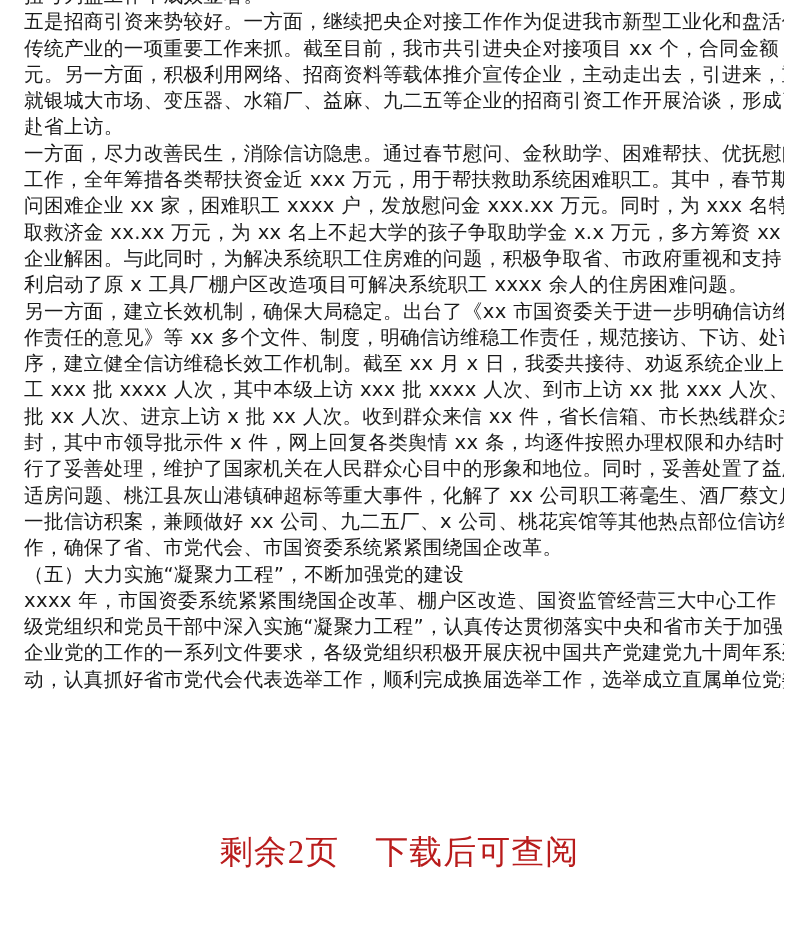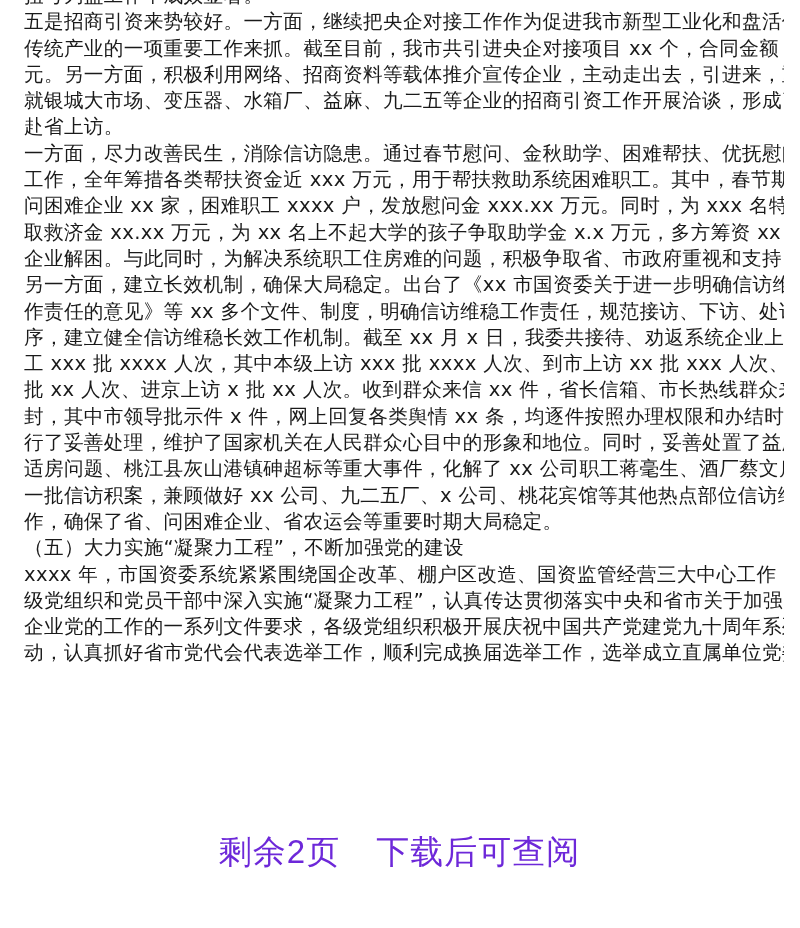--- a/index.html
+++ b/index.html
@@ -7,51 +7,52 @@
   .page { position:absolute; left:24px; top:-17px; width:760px; }
   .line {
     height:26.3px; line-height:26.3px; font-size:19.6px;
     font-family: "DejaVu Sans", "Liberation Sans", sans-serif;
     color:#1a1a1a; white-space:nowrap; overflow:hidden;
     letter-spacing:0.35px;
   }
   .heading { padding-left:0; }
   .more {
     position:absolute; left:0; width:799px; top:830px; text-align:center;
-    font-family: Liberation Sans, sans-serif;
-    font-size:33px; color:#6d28d9; letter-spacing:1px;
+    font-family: Liberation Serif, serif;
+    font-size:33px; color:#b91c1c; letter-spacing:1px;
   }
   .more span { display:inline-block; }
   .more .gap { width:36px; }
 </style>
 </head>
 <body>
 
 <div class="page">
   <div class="line">扭亏为盈工作中成效显著。</div>
   <div class="line">五是招商引资来势较好。一方面，继续把央企对接工作作为促进我市新型工业化和盘活优势</div>
   <div class="line">传统产业的一项重要工作来抓。截至目前，我市共引进央企对接项目 xx 个，合同金额 xxx 亿</div>
   <div class="line">元。另一方面，积极利用网络、招商资料等载体推介宣传企业，主动走出去，引进来，重点</div>
   <div class="line">就银城大市场、变压器、水箱厂、益麻、九二五等企业的招商引资工作开展洽谈，形成了初</div>
   <div class="line">赴省上访。</div>
   <div class="line">一方面，尽力改善民生，消除信访隐患。通过春节慰问、金秋助学、困难帮扶、优抚慰问等</div>
   <div class="line">工作，全年筹措各类帮扶资金近 xxx 万元，用于帮扶救助系统困难职工。其中，春节期间慰</div>
   <div class="line">问困难企业 xx 家，困难职工 xxxx 户，发放慰问金 xxx.xx 万元。同时，为 xxx 名特困职工争</div>
   <div class="line">取救济金 xx.xx 万元，为 xx 名上不起大学的孩子争取助学金 x.x 万元，多方筹资 xx 万元用于</div>
   <div class="line">企业解困。与此同时，为解决系统职工住房难的问题，积极争取省、市政府重视和支持，顺</div>
+  <div class="line">利启动了原 x 工具厂棚户区改造项目可解决系统职工 xxxx 余人的住房困难问题。</div>
   <div class="line">另一方面，建立长效机制，确保大局稳定。出台了《xx 市国资委关于进一步明确信访维稳工</div>
   <div class="line">作责任的意见》等 xx 多个文件、制度，明确信访维稳工作责任，规范接访、下访、处访程</div>
   <div class="line">序，建立健全信访维稳长效工作机制。截至 xx 月 x 日，我委共接待、劝返系统企业上访职</div>
   <div class="line">工 xxx 批 xxxx 人次，其中本级上访 xxx 批 xxxx 人次、到市上访 xx 批 xxx 人次、赴省上访 x</div>
   <div class="line">批 xx 人次、进京上访 x 批 xx 人次。收到群众来信 xx 件，省长信箱、市长热线群众来信 xx</div>
   <div class="line">封，其中市领导批示件 x 件，网上回复各类舆情 xx 条，均逐件按照办理权限和办结时限进</div>
   <div class="line">行了妥善处理，维护了国家机关在人民群众心目中的形象和地位。同时，妥善处置了益麻经</div>
   <div class="line">适房问题、桃江县灰山港镇砷超标等重大事件，化解了 xx 公司职工蒋毫生、酒厂蔡文启等</div>
   <div class="line">一批信访积案，兼顾做好 xx 公司、九二五厂、x 公司、桃花宾馆等其他热点部位信访维稳工</div>
-  <div class="line">作，确保了省、问困难企业、省农运会等重要时期大局稳定。</div>
+  <div class="line">作，确保了省、市党代会、市国资委系统紧紧围绕国企改革。</div>
   <div class="line heading">（五）大力实施“凝聚力工程”，不断加强党的建设</div>
   <div class="line">xxxx 年，市国资委系统紧紧围绕国企改革、棚户区改造、国资监管经营三大中心工作，在各</div>
   <div class="line">级党组织和党员干部中深入实施“凝聚力工程”，认真传达贯彻落实中央和省市关于加强国有</div>
   <div class="line">企业党的工作的一系列文件要求，各级党组织积极开展庆祝中国共产党建党九十周年系列活</div>
   <div class="line">动，认真抓好省市党代会代表选举工作，顺利完成换届选举工作，选举成立直属单位党委和</div>
 </div>
 
 <div class="more">
   <span>剩余2页</span><span class="gap"></span><span>下载后可查阅</span>
 </div>

